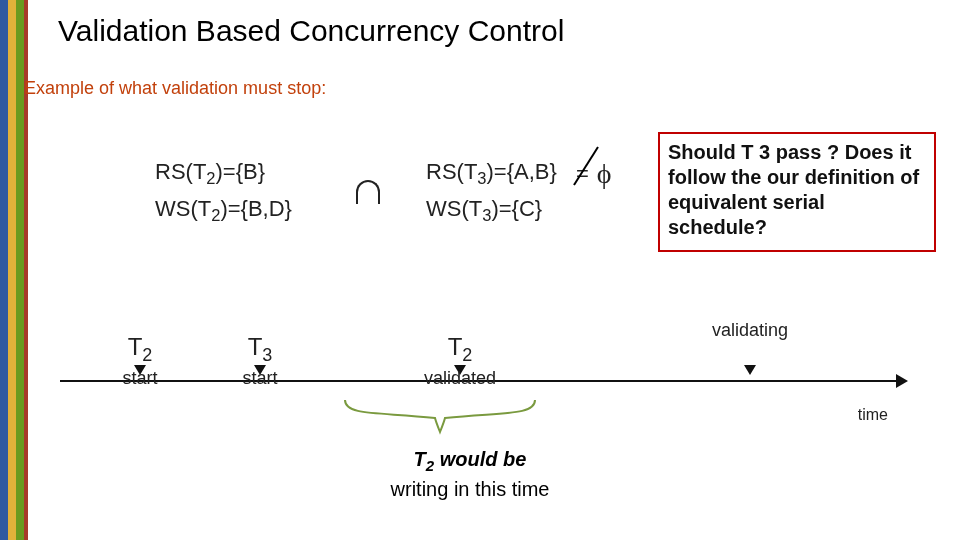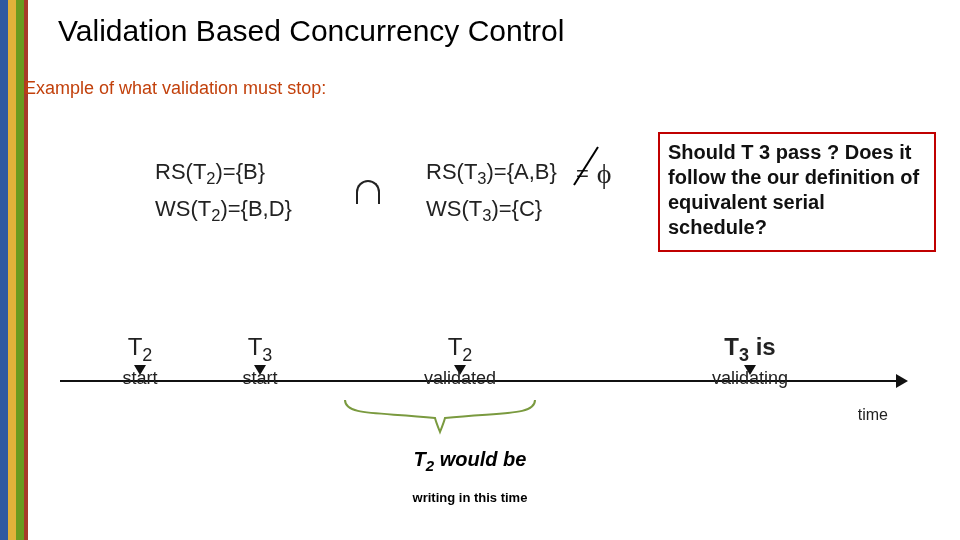--- a/index.html
+++ b/index.html
@@ -130,21 +130,21 @@
     width: 200px; height: 40px;
   }
 
   .t2-write-label {
     position: absolute;
     left: 360px; top: 448px;
     text-align: center;
     width: 220px;
   }
   .t2-write-label .l1 { font-size: 20px; font-weight: 700; font-style: italic; }
-  .t2-write-label .l2 { font-size: 13px; font-weight: 700; margin-top: 16px; }
+  .t2-write-label .l2 { font-size: 20px; font-weight: 400; margin-top: 4px; }
 
   .time-label {
     position: absolute;
     right: 72px; top: 406px;
     font-size: 16px;
     color: #222;
   }
 
   .sub { font-size: 0.75em; vertical-align: sub; }
 </style>
@@ -217,23 +217,20 @@
 </div>
 
 <div class="event ev-t2val-label">
   <div class="main">
     <span>T</span><span class="sub">2</span>
   </div>
   <div class="sub">validated</div>
 </div>
 
 <div class="event ev-t3val-label">
-  <div class="main bold">
-    <span>T</span><span class="sub">3</span><span> is</span>
-  </div>
   <div class="sub bold">validating</div>
 </div>
 
 <svg class="curly" viewBox="0 0 200 40">
   <path d="M5 2 C5 18, 40 14, 95 20 C96 24, 100 34, 100 34 C100 34, 104 24, 105 20 C160 14, 195 18, 195 2" fill="none" stroke="#7a9a3f" stroke-width="2"></path>
 </svg>
 
 <div class="t2-write-label">
   <div class="l1">
     <span>T</span><span class="sub">2</span><span> would be</span>

